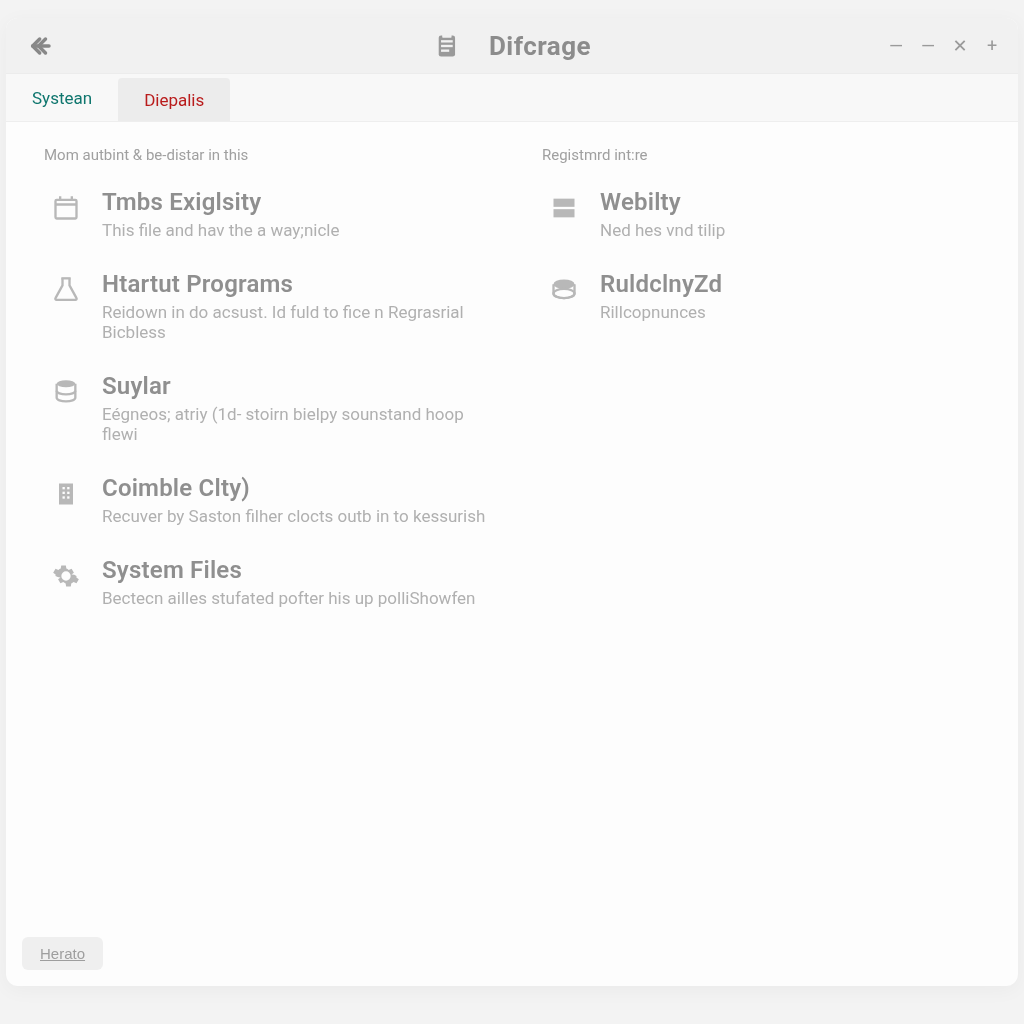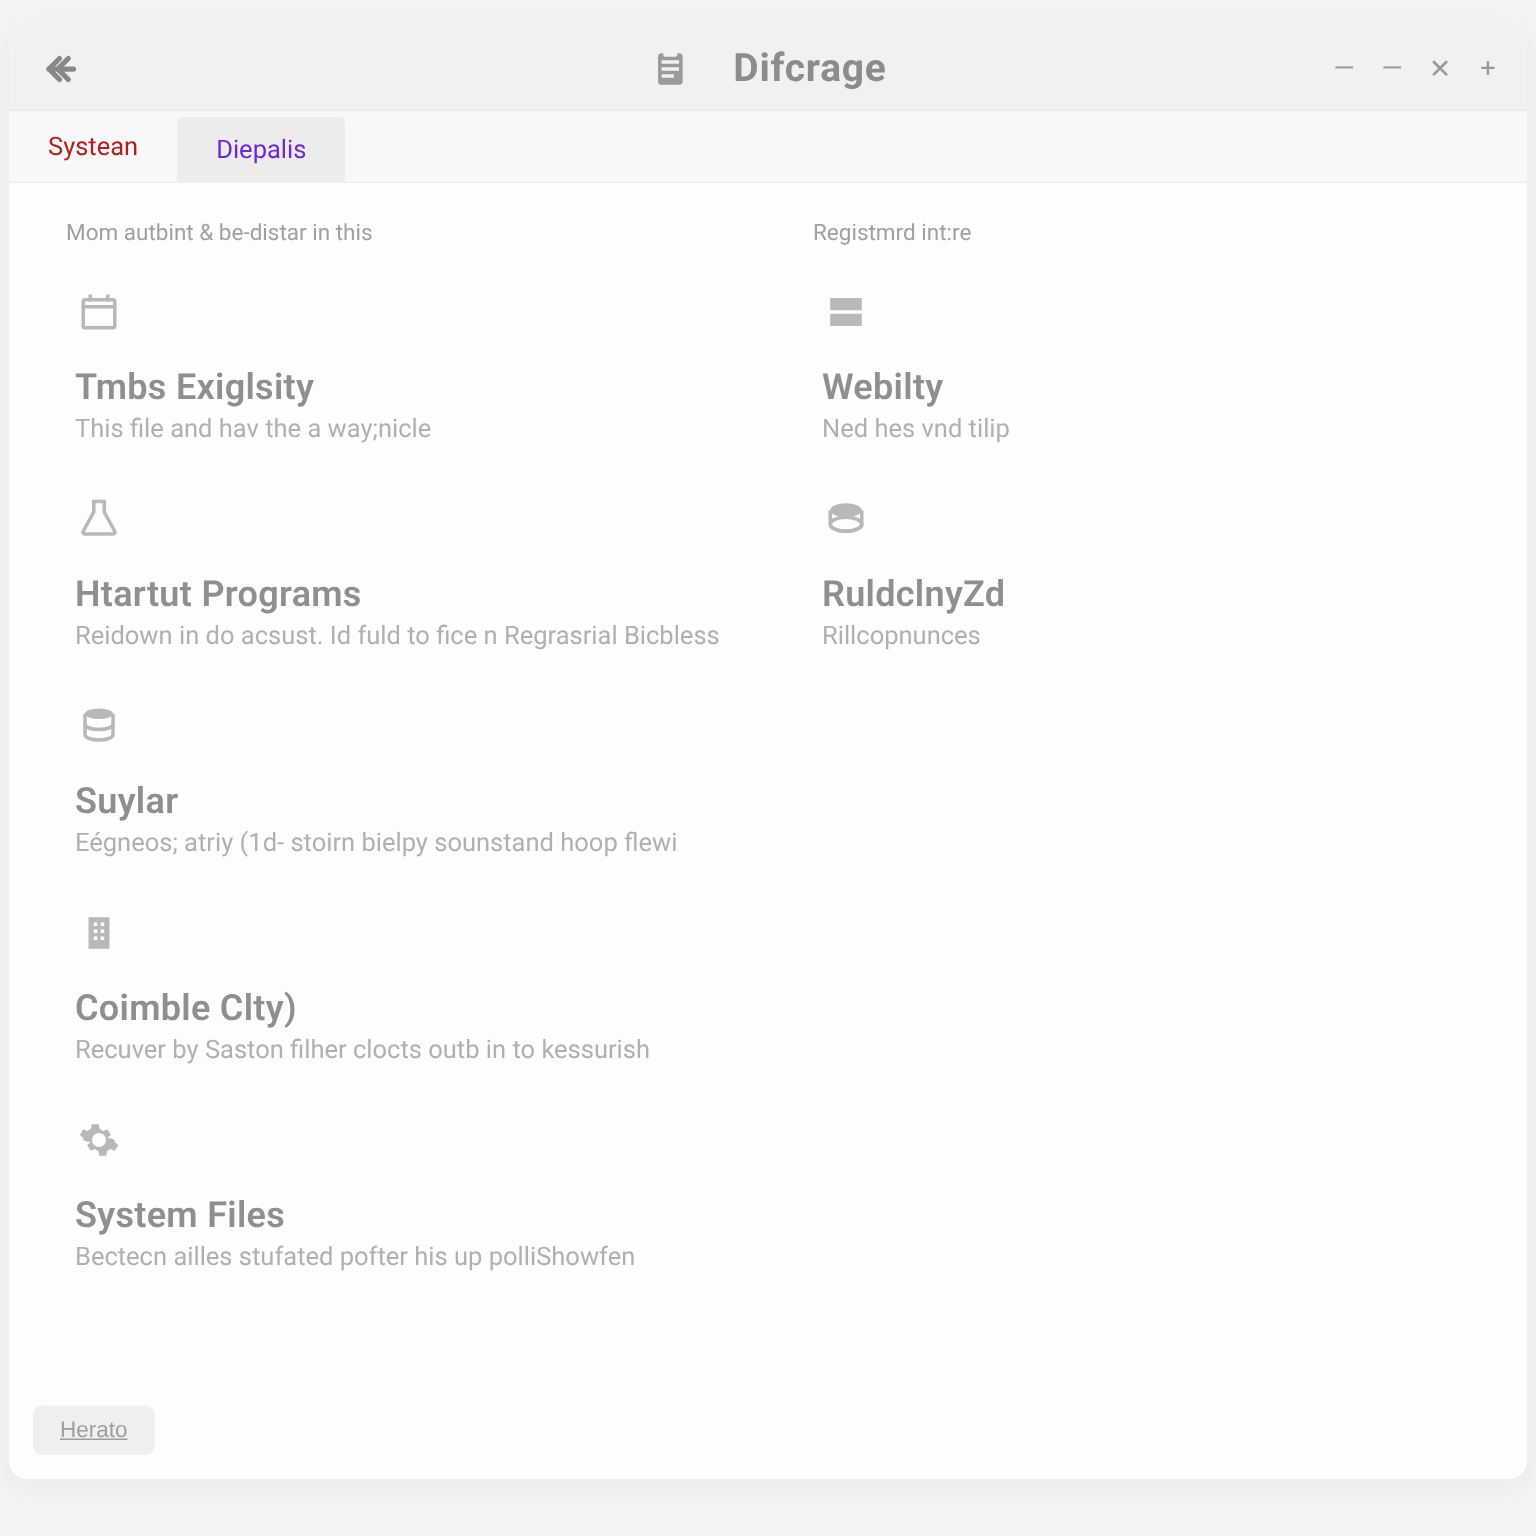--- a/index.html
+++ b/index.html
@@ -6,26 +6,26 @@
   html, body { width: 1024px; height: 1024px; font-family: -apple-system, "Segoe UI", Roboto, Arial, sans-serif; background: #f3f3f3; overflow: hidden; }
   .window { position: absolute; left: 6px; top: 18px; width: 1012px; height: 968px; background: #fdfdfd; border-radius: 12px; box-shadow: 0 4px 20px rgba(0,0,0,0.04); overflow: hidden; }
   .titlebar { height: 56px; background: #f1f1f1; display: flex; align-items: center; position: relative; border-bottom: 1px solid #ececec; }
   .back-btn { width: 40px; height: 40px; margin-left: 16px; display: flex; align-items: center; justify-content: center; color: #888; cursor: pointer; }
   .title-center { position: absolute; left: 50%; transform: translateX(-50%); display: flex; align-items: center; gap: 28px; }
   .app-icon { width: 28px; height: 28px; color: #9a9a9a; }
   .app-title { font-size: 26px; font-weight: 700; color: #8c8c8c; letter-spacing: 0.5px; }
   .win-controls { position: absolute; right: 10px; display: flex; gap: 0; }
   .win-btn { width: 32px; height: 32px; display: flex; align-items: center; justify-content: center; color: #9a9a9a; font-size: 18px; cursor: pointer; }
   .tabs { height: 48px; background: #f8f8f8; display: flex; align-items: stretch; border-bottom: 1px solid #eee; }
-  .tab { padding: 0 26px; display: flex; align-items: center; font-size: 17px; color: #b91c1c; cursor: pointer; }
-  .tab.inactive { background: #ececec; color: #6d28d9; border-radius: 4px 4px 0 0; margin-top: 4px; margin-bottom: 0; }
+  .tab { padding: 0 26px; display: flex; align-items: center; font-size: 17px; color: #0f766e; cursor: pointer; }
+  .tab.inactive { background: #ececec; color: #b91c1c; border-radius: 4px 4px 0 0; margin-top: 4px; margin-bottom: 0; }
   .content { display: flex; padding: 24px 20px 0 20px; gap: 24px; justify-content: flex-end; }
   .col { flex: 1; }
   .col-heading { font-size: 15px; color: #a0a0a0; margin: 0 0 24px 18px; font-weight: 400; }
-  .item { display: flex; align-items: flex-start; gap: 20px; margin: 0 0 30px 24px; cursor: pointer; flex-direction: column; }
+  .item { display: flex; align-items: flex-start; gap: 20px; margin: 0 0 30px 24px; cursor: pointer; }
   .item-icon { width: 32px; height: 32px; flex-shrink: 0; color: #b8b8b8; margin-top: 4px; display: flex; align-items: center; justify-content: center; }
   .item-text { flex: 1; }
   .item-title { font-size: 24px; font-weight: 600; color: #8f8f8f; margin-bottom: 4px; letter-spacing: 0.2px; }
   .item-desc { font-size: 17px; color: #b0b0b0; font-weight: 400; }
   .footer { position: absolute; bottom: 16px; left: 16px; }
   .footer-btn { background: #efefef; border: none; border-radius: 6px; padding: 8px 18px; font-size: 15px; color: #9e9e9e; cursor: pointer; text-decoration: underline; }
   svg { display: block; }
 </style>
 </head>
 <body>

